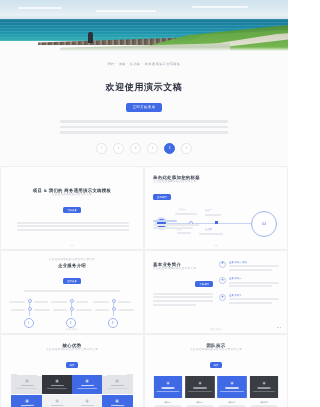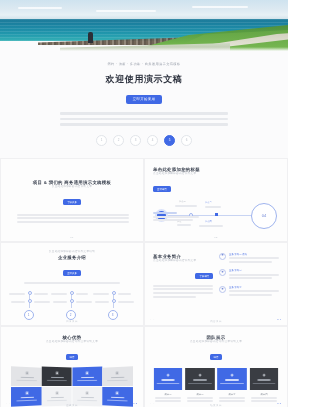--- a/index.html
+++ b/index.html
@@ -62,21 +62,21 @@
     background:linear-gradient(180deg, rgba(251,251,252,0), #fbfbfc);
   }
 
   
   .hero { padding: 10px 40px 0; text-align:center; background:#fbfbfc; }
   .hero-kicker {
     font-size: 3.2px; letter-spacing:.4px; color:#9aa0ab; line-height:6px;
     white-space:nowrap; overflow:hidden;
   }
   .hero-title {
-    margin-top: 6px; font-size: 9px; font-weight: 700; color:#2f3440; letter-spacing:.6px;
+    margin-top: 14px; font-size: 9px; font-weight: 700; color:#2f3440; letter-spacing:.6px;
   }
   .pill {
     display:inline-block; margin-top:5px;
     background:#4069e5; color:#fff; border-radius:2px;
     font-size:3.4px; letter-spacing:.4px; padding:2.5px 7px; line-height:4px;
   }
   .hero-body { margin-top:8px; }
   .hero-body .ln {
     height:2.6px; margin:0 auto 3px; border-radius:1px; background:#e6e8ec;
   }

